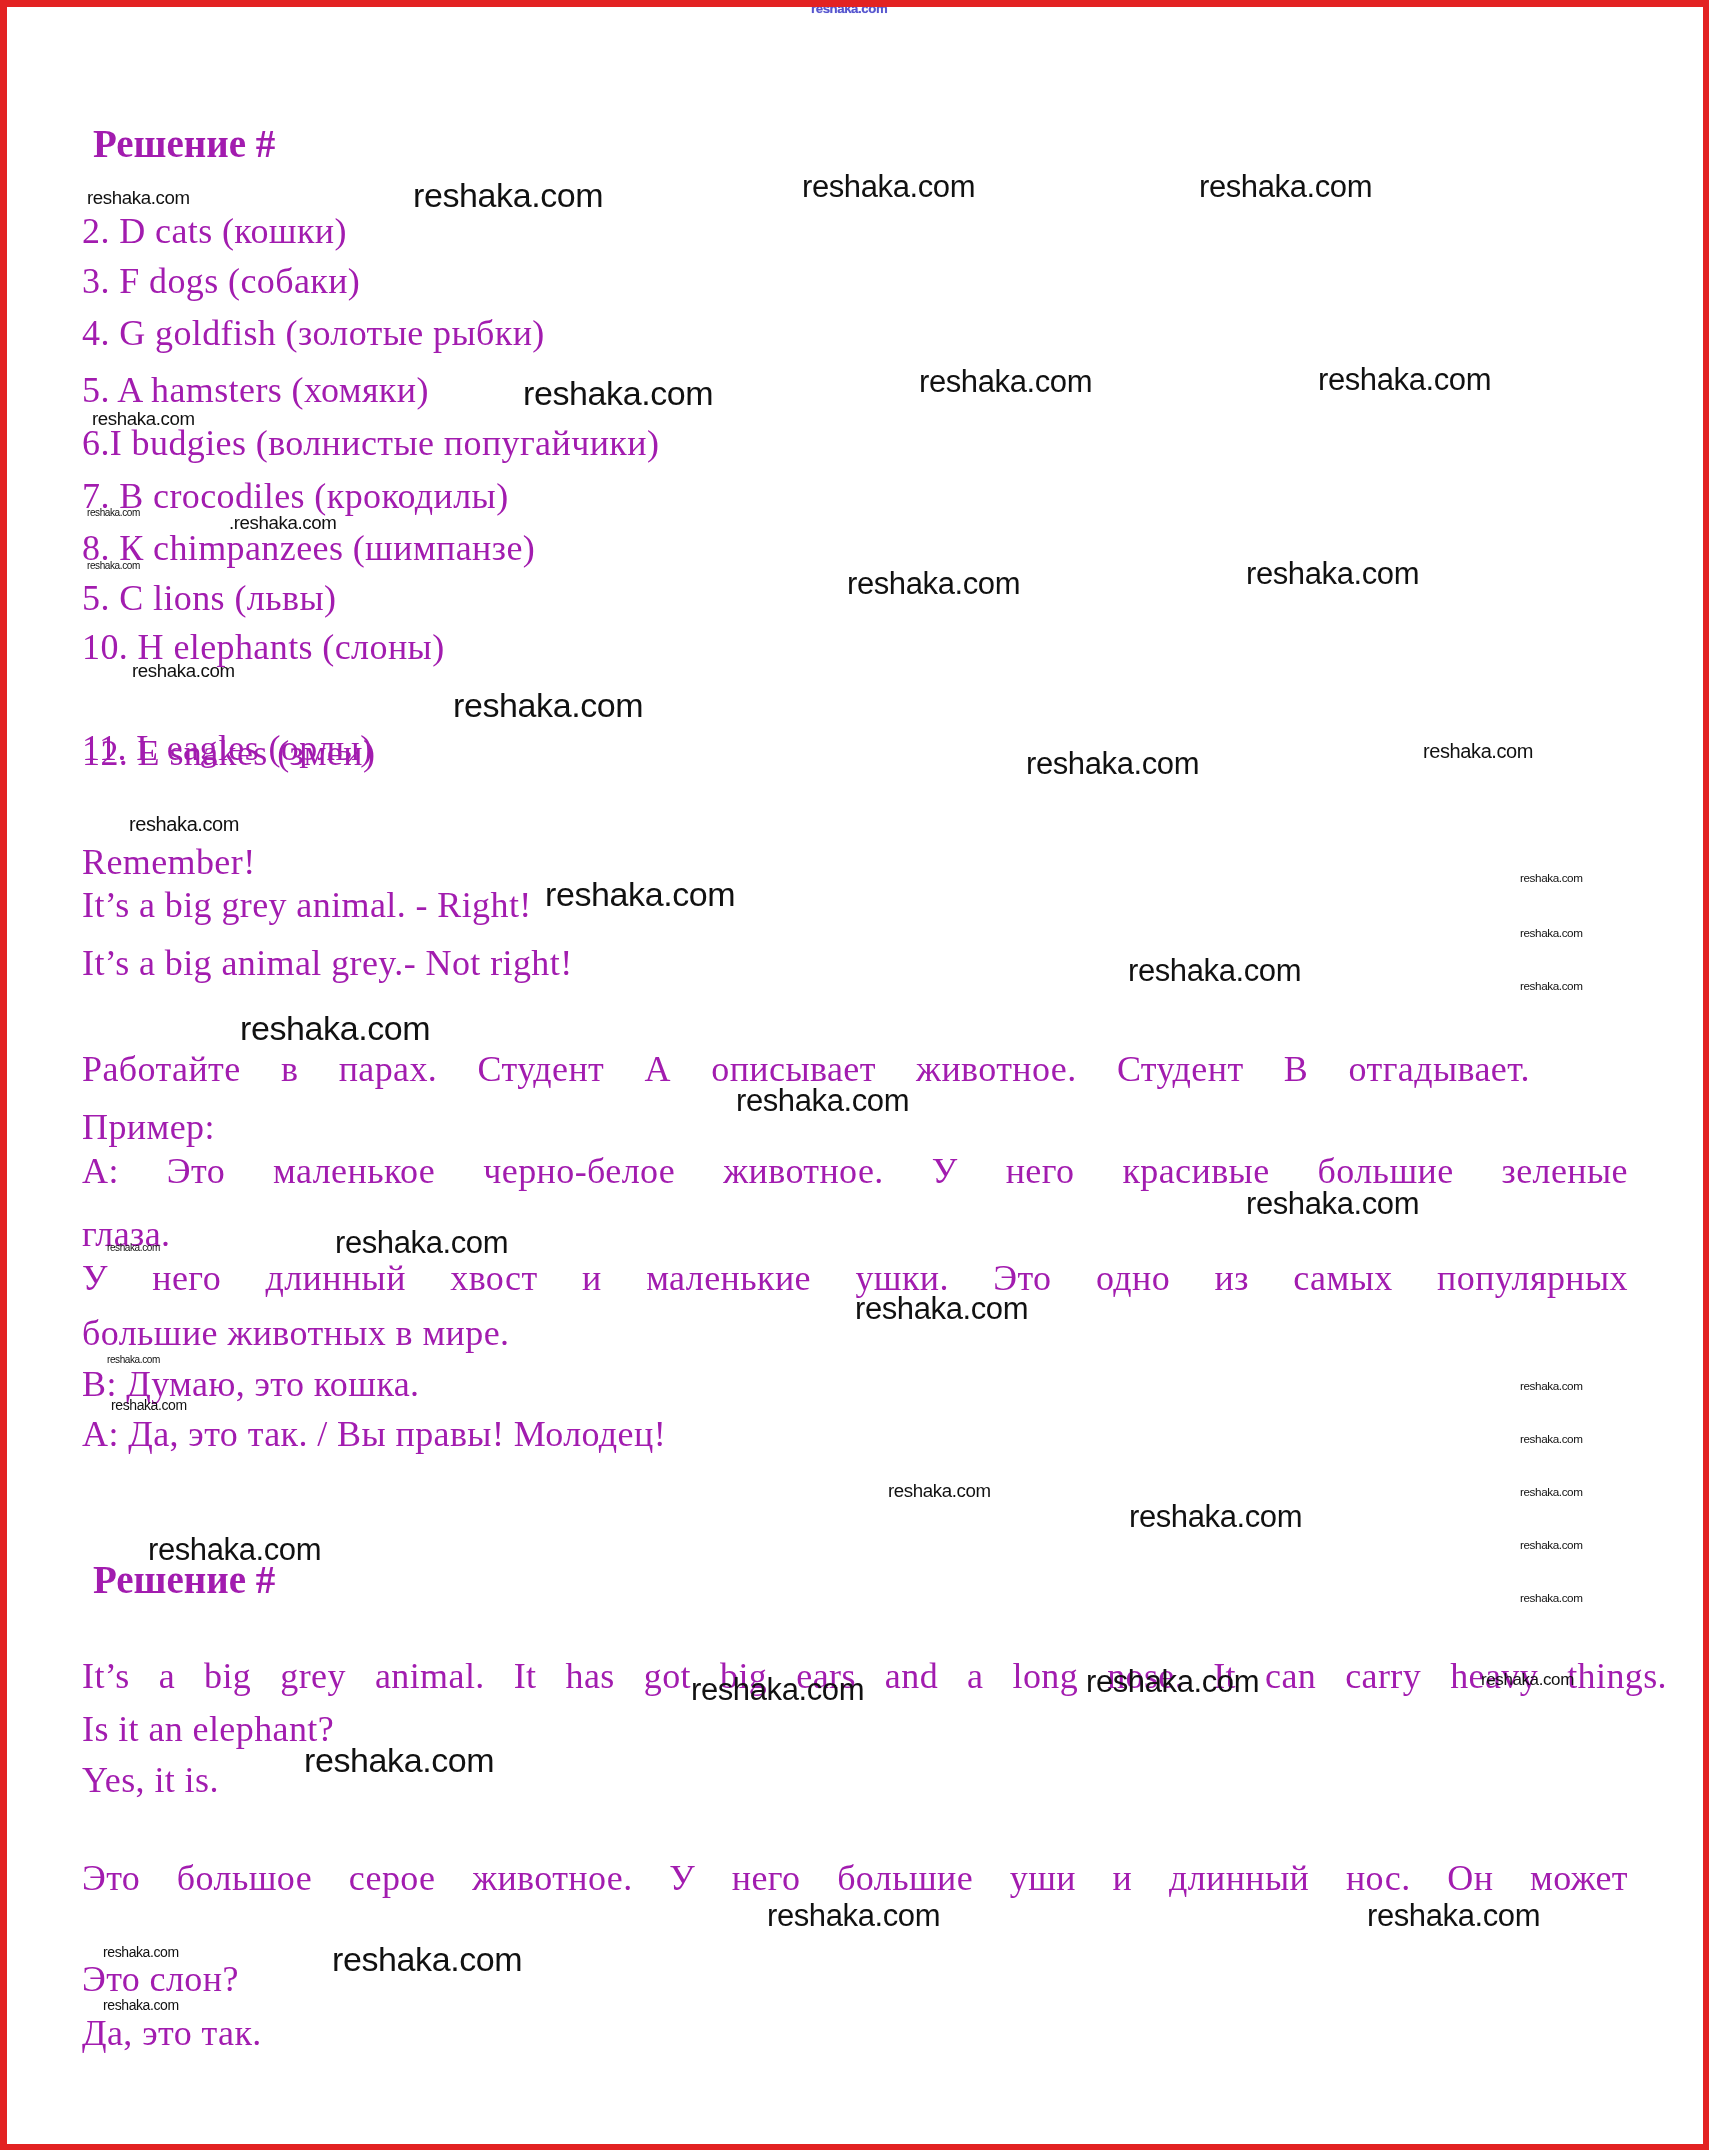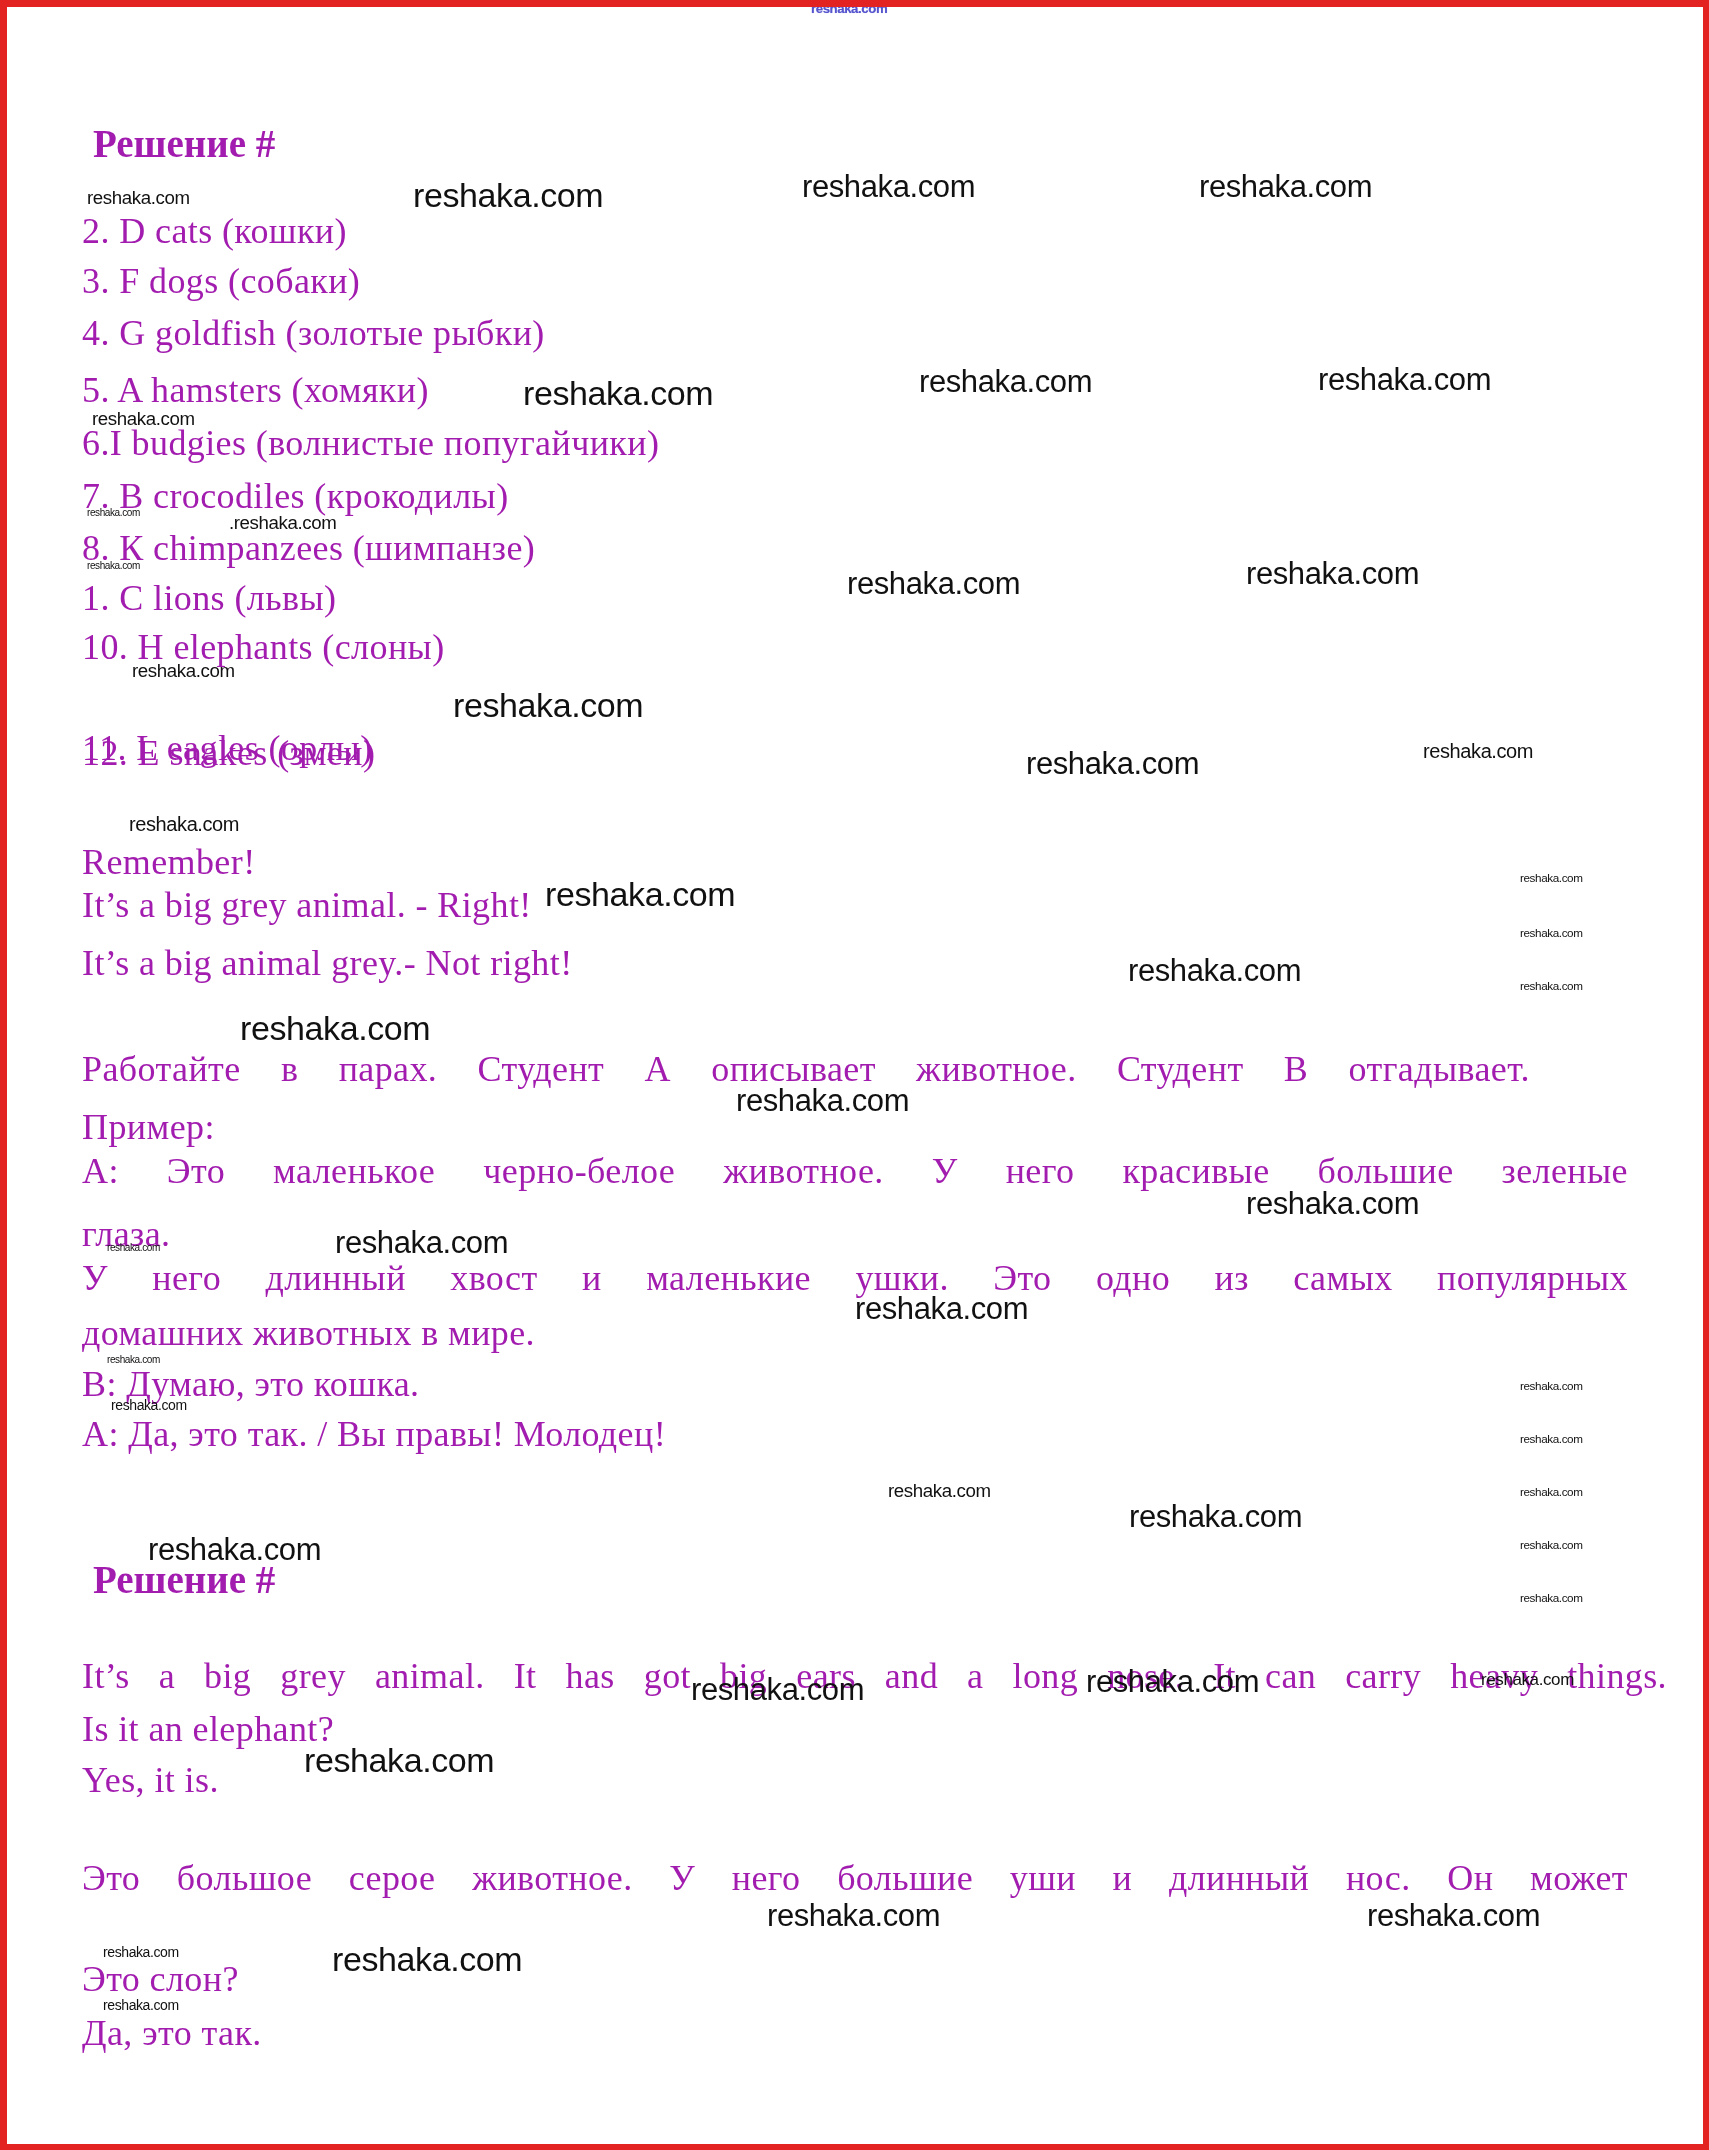--- a/index.html
+++ b/index.html
@@ -55,33 +55,33 @@
 
 <div id="doc">
     <div class="text-line bold" style="left: 93px; top: 123px;">Решение #</div>
     <div class="text-line" style="left: 82px; top: 212px;">2. D cats (кошки)</div>
     <div class="text-line" style="left: 82px; top: 262px;">3. F dogs (собаки)</div>
     <div class="text-line" style="left: 82px; top: 314px;">4. G goldfish (золотые рыбки)</div>
     <div class="text-line" style="left: 82px; top: 371px;">5. A hamsters (хомяки)</div>
     <div class="text-line" style="left: 82px; top: 424px;">6.I budgies (волнистые попугайчики)</div>
     <div class="text-line" style="left: 82px; top: 477px;">7. B crocodiles (крокодилы)</div>
     <div class="text-line" style="left: 82px; top: 529px; font-family: Liberation Serif, serif;">8. К chimpanzees (шимпанзе)</div>
-    <div class="text-line" style="left: 82px; top: 579px;">1. C lions (львы)</div>
+    <div class="text-line" style="left: 82px; top: 579px;">5. C lions (львы)</div>
     <div class="text-line" style="left: 82px; top: 628px;">10. H elephants (слоны)</div>
     <div class="text-line" style="left: 82px; top: 681px; margin-top: 48px;">11. L eagles (орлы)</div>
     <div class="text-line" style="left: 82px; top: 734px;">12. E snakes (змеи)</div>
     <div class="text-line" style="left: 82px; top: 843px;">Remember!</div>
     <div class="text-line" style="left: 82px; top: 886px;">It’s a big grey animal. - Right!</div>
     <div class="text-line" style="left: 82px; top: 944px;">It’s a big animal grey.- Not right!</div>
     <div class="text-line just" style="left: 82px; top: 1050px; width: 1448px;">Работайте в парах. Студент А описывает животное. Студент В отгадывает.</div>
     <div class="text-line" style="left: 82px; top: 1108px;">Пример:</div>
     <div class="text-line just" style="left: 82px; top: 1152px; width: 1546px;">А: Это маленькое черно-белое животное. У него красивые большие зеленые</div>
     <div class="text-line" style="left: 82px; top: 1215px;">глаза.</div>
     <div class="text-line just" style="left: 82px; top: 1259px; width: 1546px;">У него длинный хвост и маленькие ушки. Это одно из самых популярных</div>
-    <div class="text-line" style="left: 82px; top: 1314px;">домашних животных в мире.</div>
+    <div class="text-line" style="left: 82px; top: 1314px;">большие животных в мире.</div>
     <div class="text-line" style="left: 82px; top: 1365px;">В: Думаю, это кошка.</div>
     <div class="text-line" style="left: 82px; top: 1415px;">А: Да, это так. / Вы правы! Молодец!</div>
     <div class="text-line bold" style="left: 93px; top: 1559px;">Решение #</div>
     <div class="text-line just" style="left: 82px; top: 1657px; width: 1585px;">It’s a big grey animal. It has got big ears and a long nose. It can carry heavy things.</div>
     <div class="text-line" style="left: 82px; top: 1710px;">Is it an elephant?</div>
     <div class="text-line" style="left: 82px; top: 1761px;">Yes, it is.</div>
     <div class="text-line just" style="left: 82px; top: 1859px; width: 1546px;">Это большое серое животное. У него большие уши и длинный нос. Он может</div>
     <div class="text-line" style="left: 82px; top: 1960px;">Это слон?</div>
     <div class="text-line" style="left: 82px; top: 2014px;">Да, это так.</div>
     <div class="wm blue" style="left: 811px; top: 1.6px; font-size: 13.2px;">reshaka.com</div>

